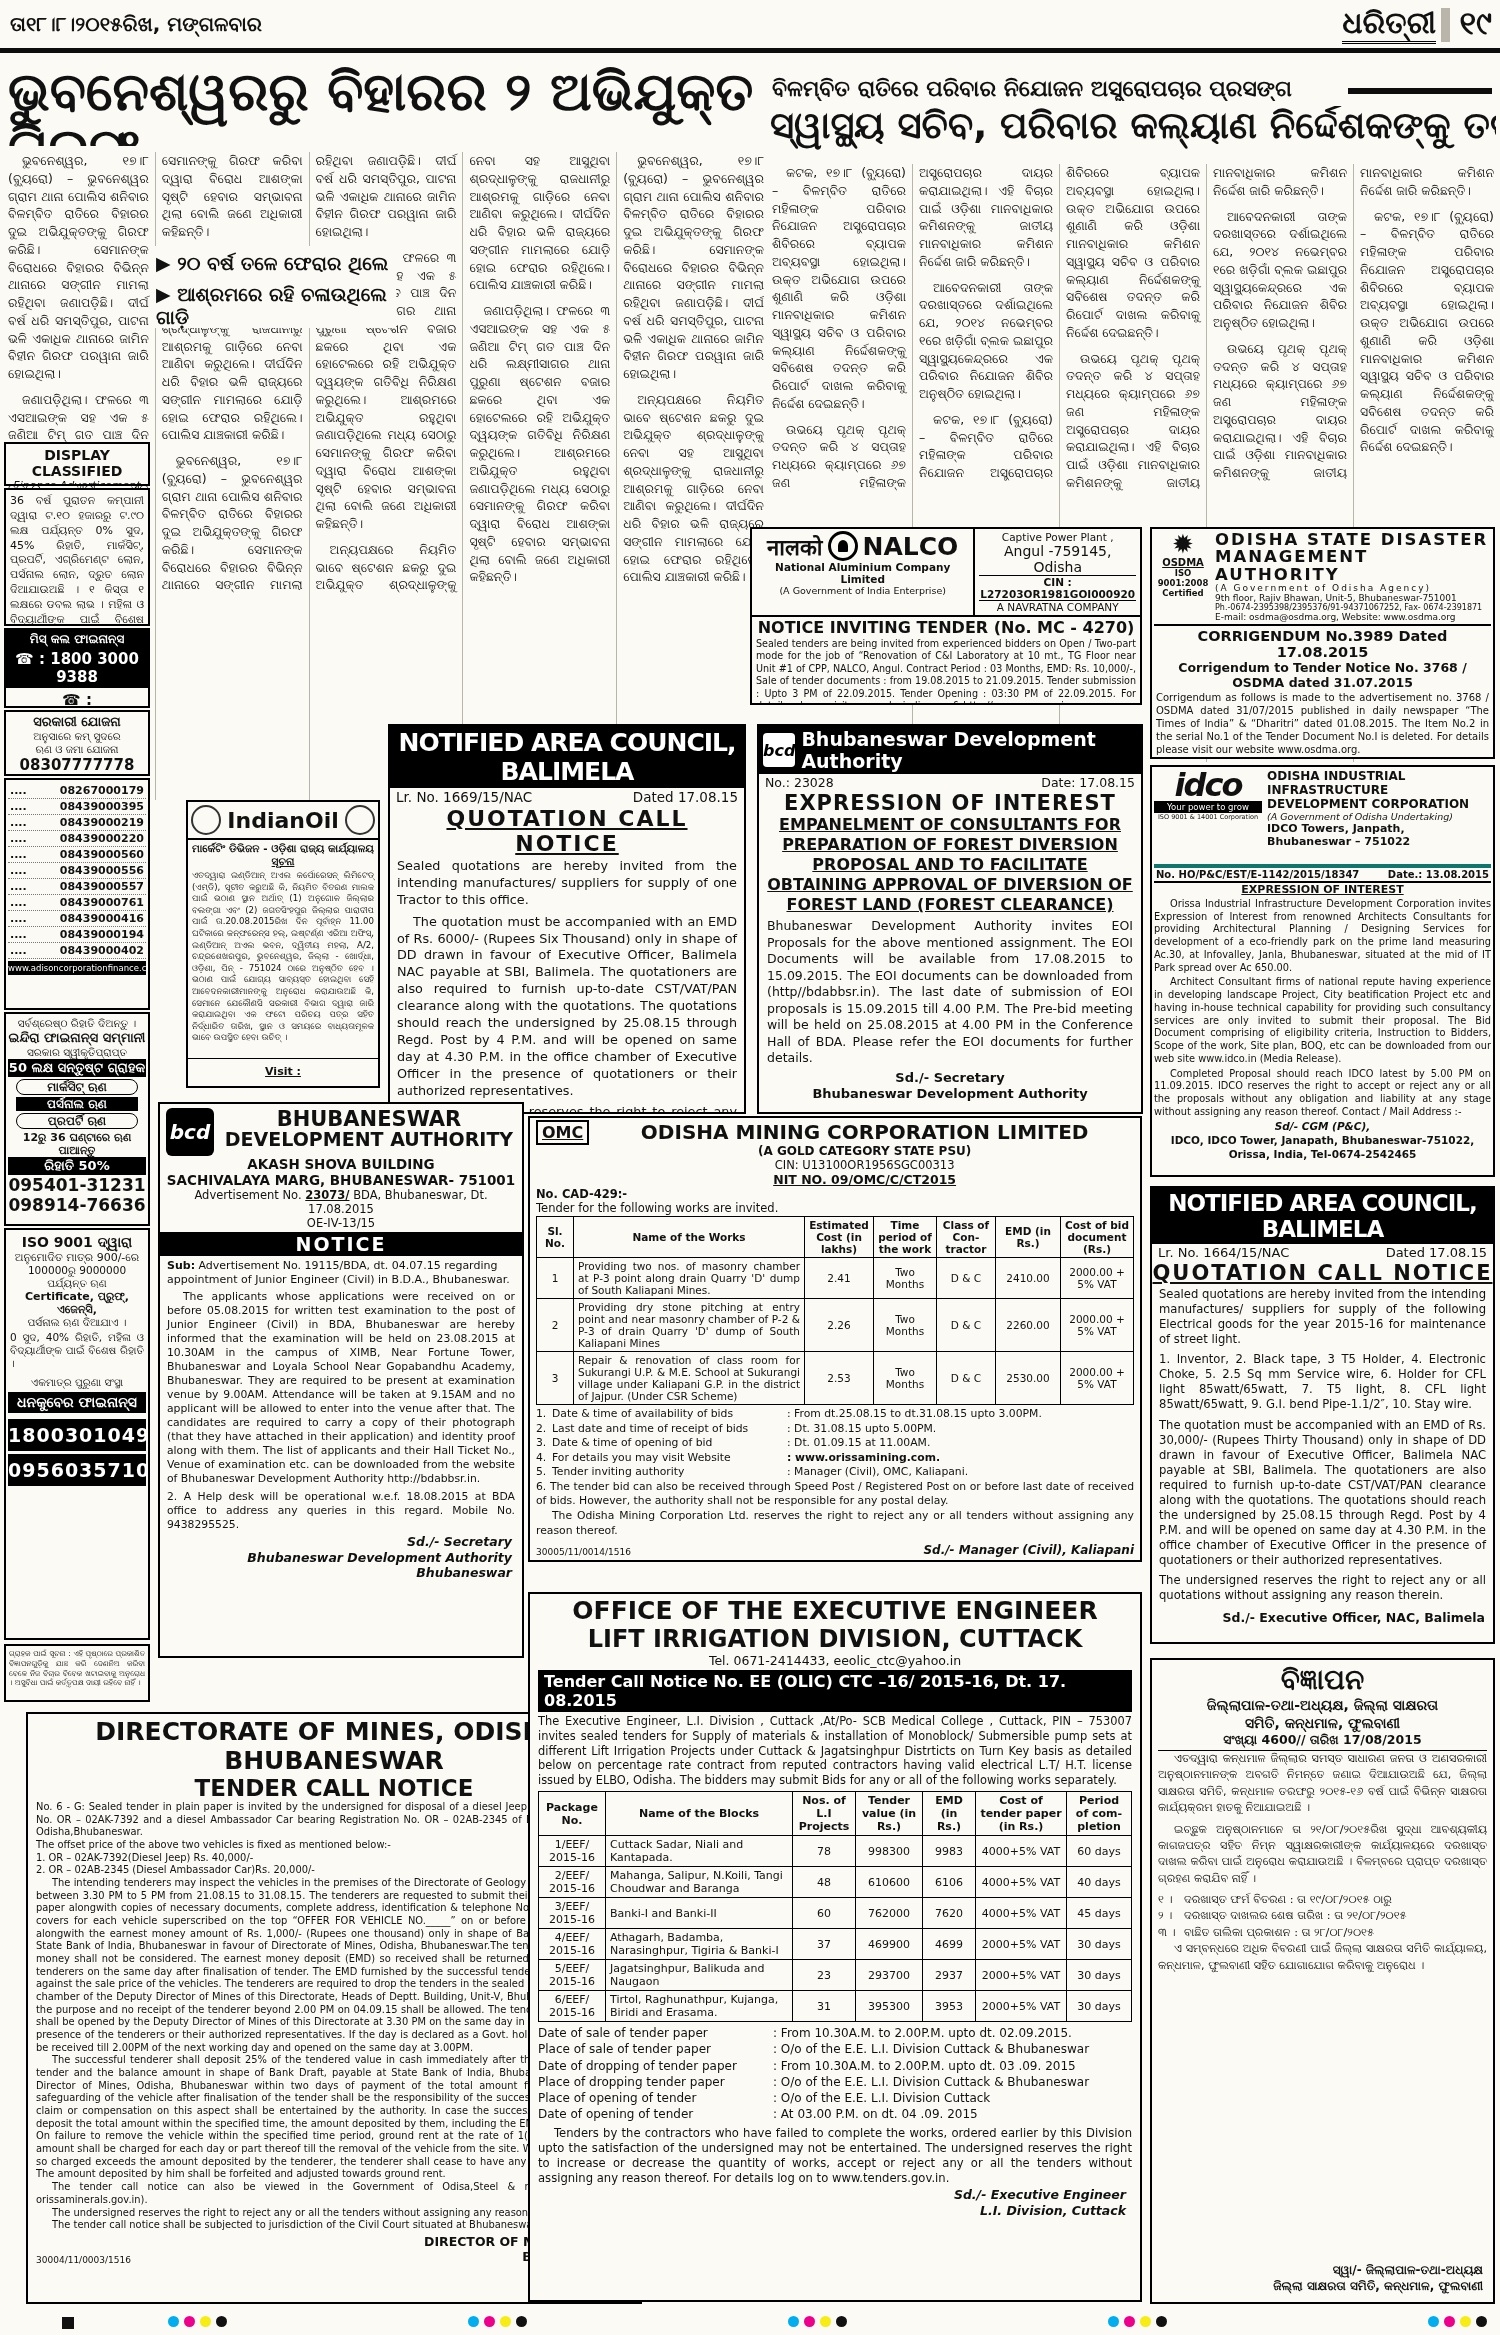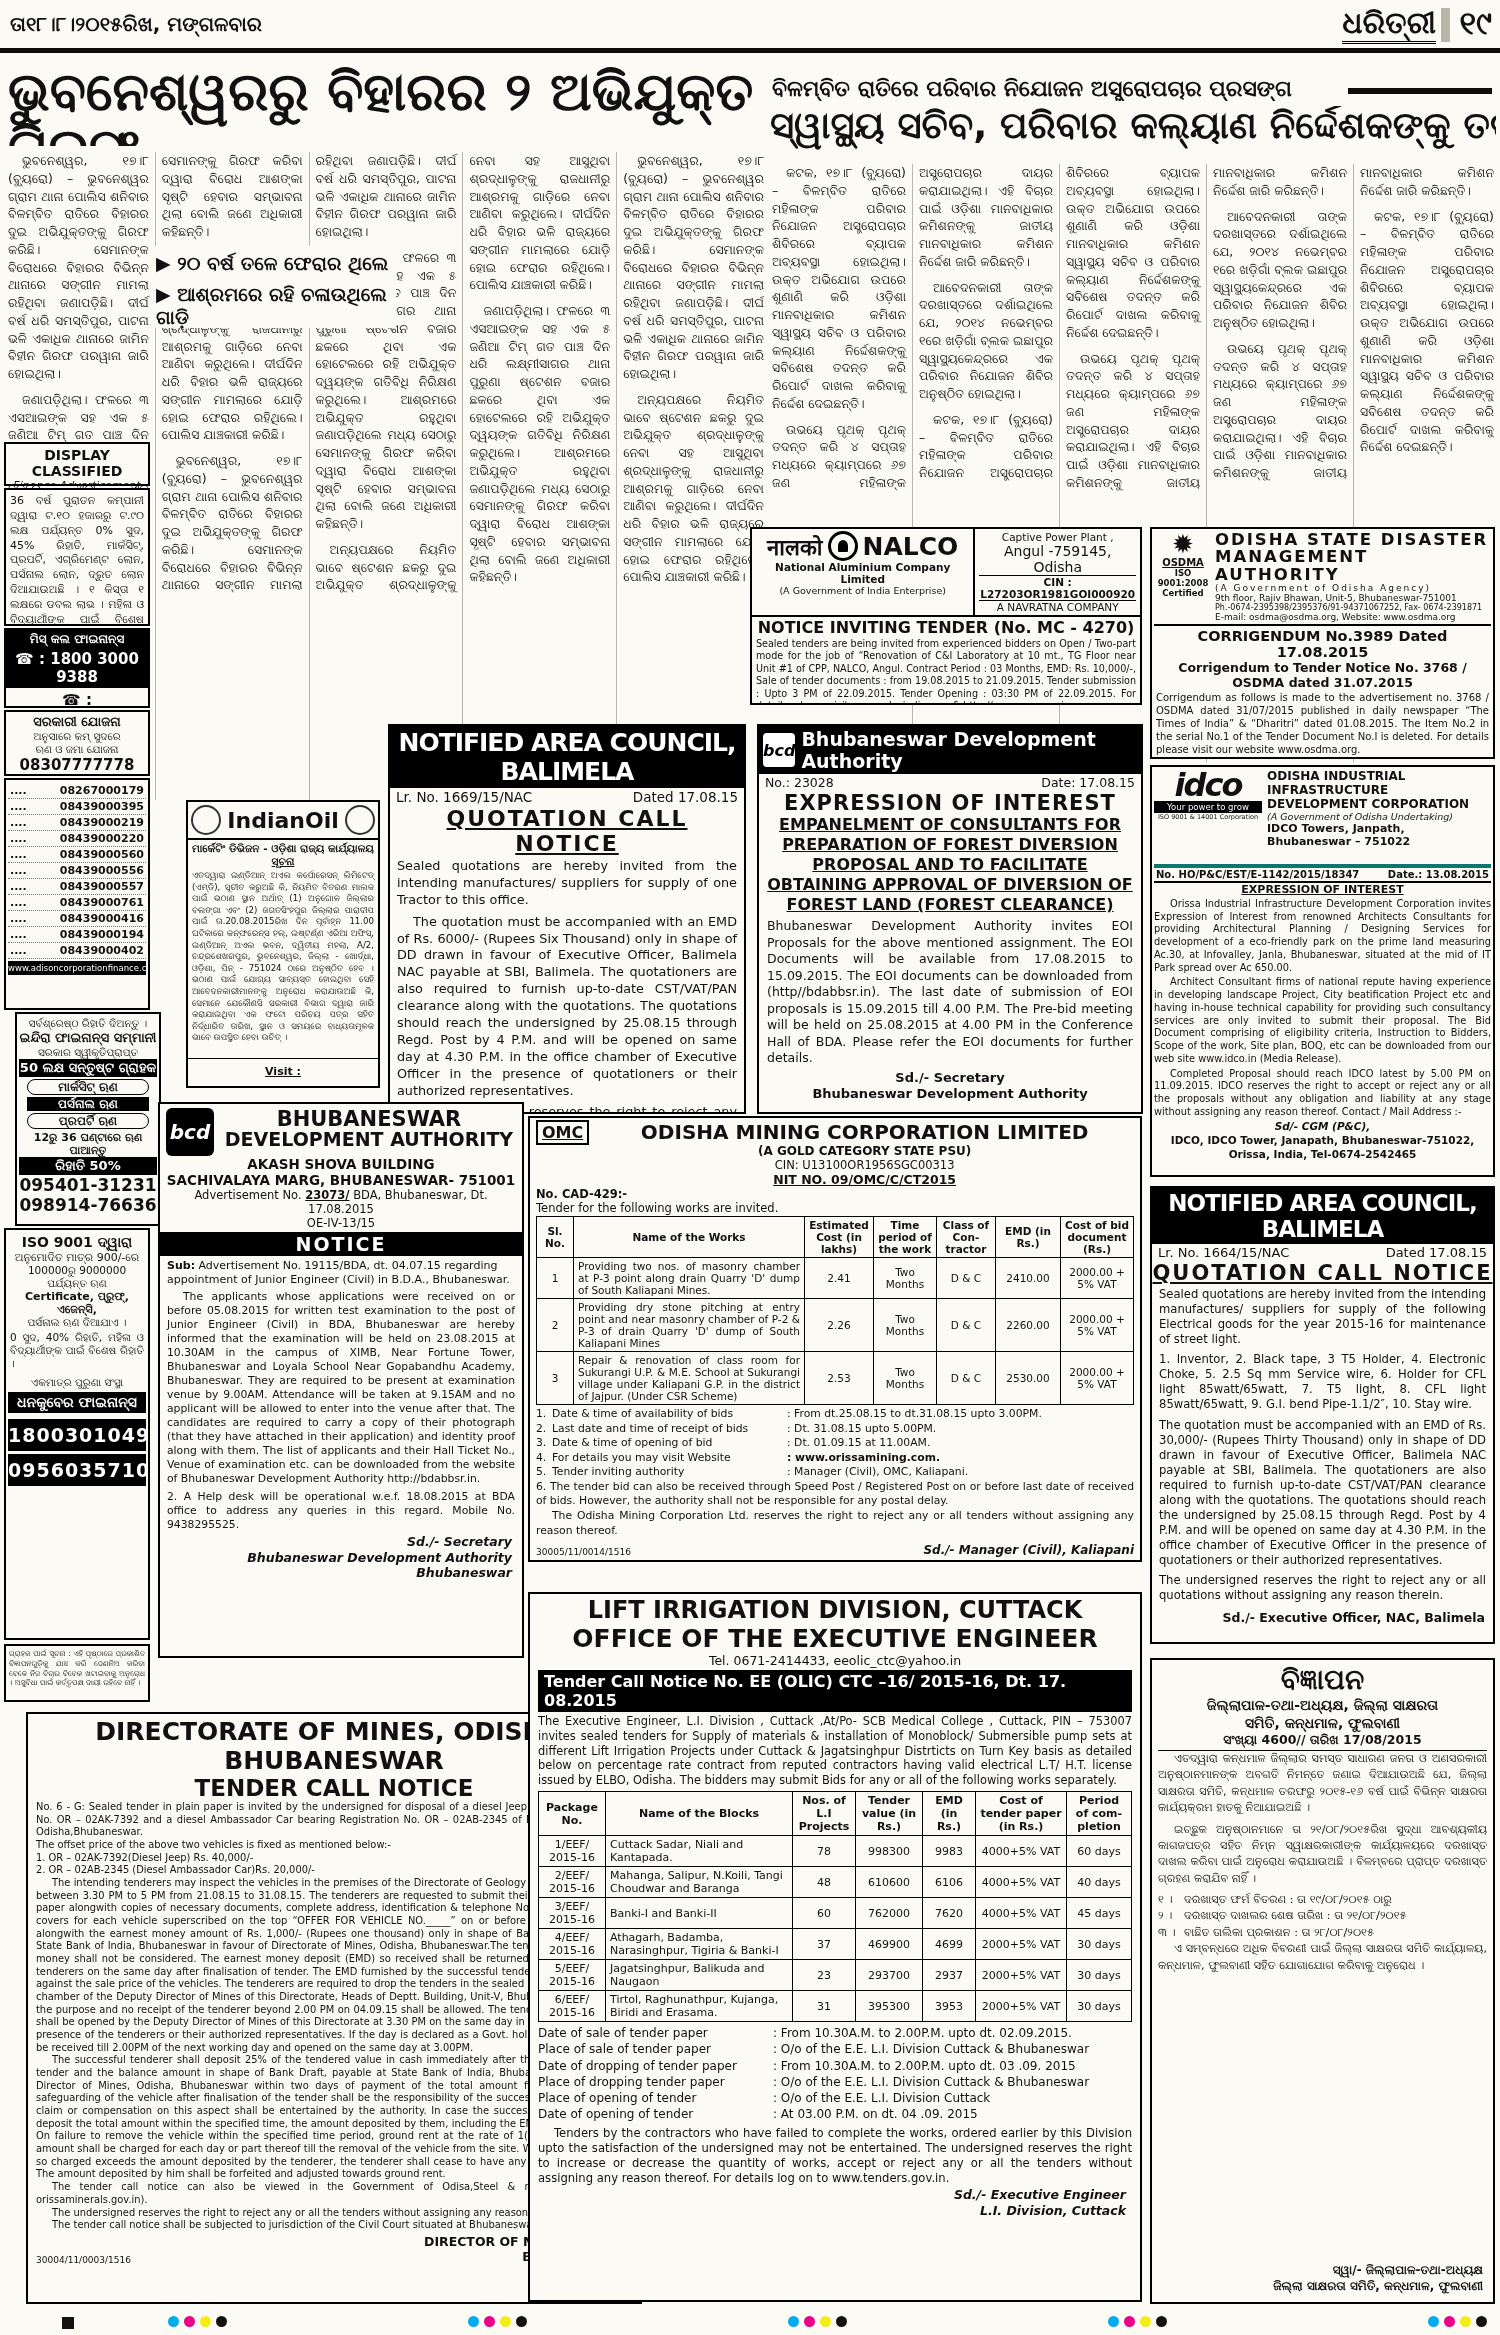--- a/index.html
+++ b/index.html
@@ -132,21 +132,21 @@
     <div class="phone-row">
         <span>....</span>
         <span>08439000194</span>
       </div>
     <div class="phone-row">
         <span>....</span>
         <span>08439000402</span>
       </div>
     <div class="bar c" style="font-size:8.5px;padding:2px 0;margin-top:2px;">www.adisoncorporationfinance.com</div>
   </div>
-  <div class="abs box c" style="left:15px;top:1012px;width:146px;height:214px;padding:3px 2px;">
+  <div class="abs box c" style="left:4px;top:1012px;width:146px;height:214px;padding:3px 2px;">
     <div style="font-size:10.5px;">ସର୍ବଶ୍ରେଷ୍ଠ ରିହାତି ଦିଅନ୍ତୁ ।</div>
     <div class="b" style="font-size:13px;">ଇନ୍ଦିରା ଫାଇନାନ୍ସ ସମ୍ମାନୀ</div>
     <div style="font-size:10.5px;">ସରକାର ସ୍ୱୀକୃତିପ୍ରାପ୍ତ</div>
     <div class="bar b" style="font-size:13px;padding:1px 0;">50 ଲକ୍ଷ ସନ୍ତୁଷ୍ଟ ଗ୍ରାହକ</div>
     <div class="b" style="font-size:12px;border:1px solid #000;border-radius:8px;margin:2px 8px;">ମାର୍କସିଟ୍ ଋଣ</div>
     <div class="bar b" style="font-size:12px;margin:2px 8px;">ପର୍ସନାଲ ଋଣ</div>
     <div class="b" style="font-size:12px;border:1px solid #000;border-radius:8px;margin:2px 8px;">ପ୍ରପର୍ଟି ଋଣ</div>
     <div class="b" style="font-size:11px;">12ରୁ 36 ଘଣ୍ଟାରେ ଋଣ ପାଆନ୍ତୁ</div>
     <div class="bar b" style="font-size:13px;padding:1px 0;">ରିହାତି 50%</div>
     <div class="b" style="font-size:17px;">095401-31231</div>
@@ -446,22 +446,22 @@
     <div style="display:flex;justify-content:space-between;align-items:flex-end;margin-top:2px;">
       <span style="font-size:9px;">30004/11/0003/1516</span>
       <span class="r b" style="font-size:12.5px;line-height:1.25;">
         <span>DIRECTOR OF MINES, ODISHA</span><br>
         <span>BHUBANESWAR</span>
       </span>
     </div>
   </div>
 
   <div class="abs box" style="left:528px;top:1592px;width:614px;height:710px;padding:2px 8px;">
+    <div class="c b" style="font-size:25px;">OFFICE OF THE EXECUTIVE ENGINEER</div>
     <div class="c b" style="font-size:24px;">LIFT IRRIGATION DIVISION, CUTTACK</div>
-    <div class="c b" style="font-size:25px;">OFFICE OF THE EXECUTIVE ENGINEER</div>
     <div class="c" style="font-size:12.5px;">Tel. 0671-2414433, eeolic_ctc@yahoo.in</div>
     <div class="bar b" style="font-size:16px;padding:2px 6px;margin:2px 0;">Tender Call Notice No. EE (OLIC) CTC –16/ 2015-16, Dt. 17. 08.2015</div>
     <div class="j" style="font-size:11.4px;line-height:1.3;">The Executive Engineer, L.I. Division , Cuttack ,At/Po- SCB Medical College , Cuttack, PIN – 753007 invites sealed tenders for Supply of materials &amp; installation of Monoblock/ Submersible pump sets at different Lift Irrigation Projects under Cuttack &amp; Jagatsinghpur Distrticts on Turn Key basis as detailed below on percentage rate contract from reputed contractors having valid electrical L.T/ H.T. license issued by ELBO, Odisha. The bidders may submit Bids for any or all of the following works separately.</div>
     <table style="font-size:11px;margin-top:3px;">
       <tbody>
           <tr>
         <th style="width:58px;">Package No.</th>
         <th>Name of the Blocks</th>
         <th style="width:54px;">Nos. of L.I Projects</th>
         <th style="width:58px;">Tender value (in Rs.)</th>

